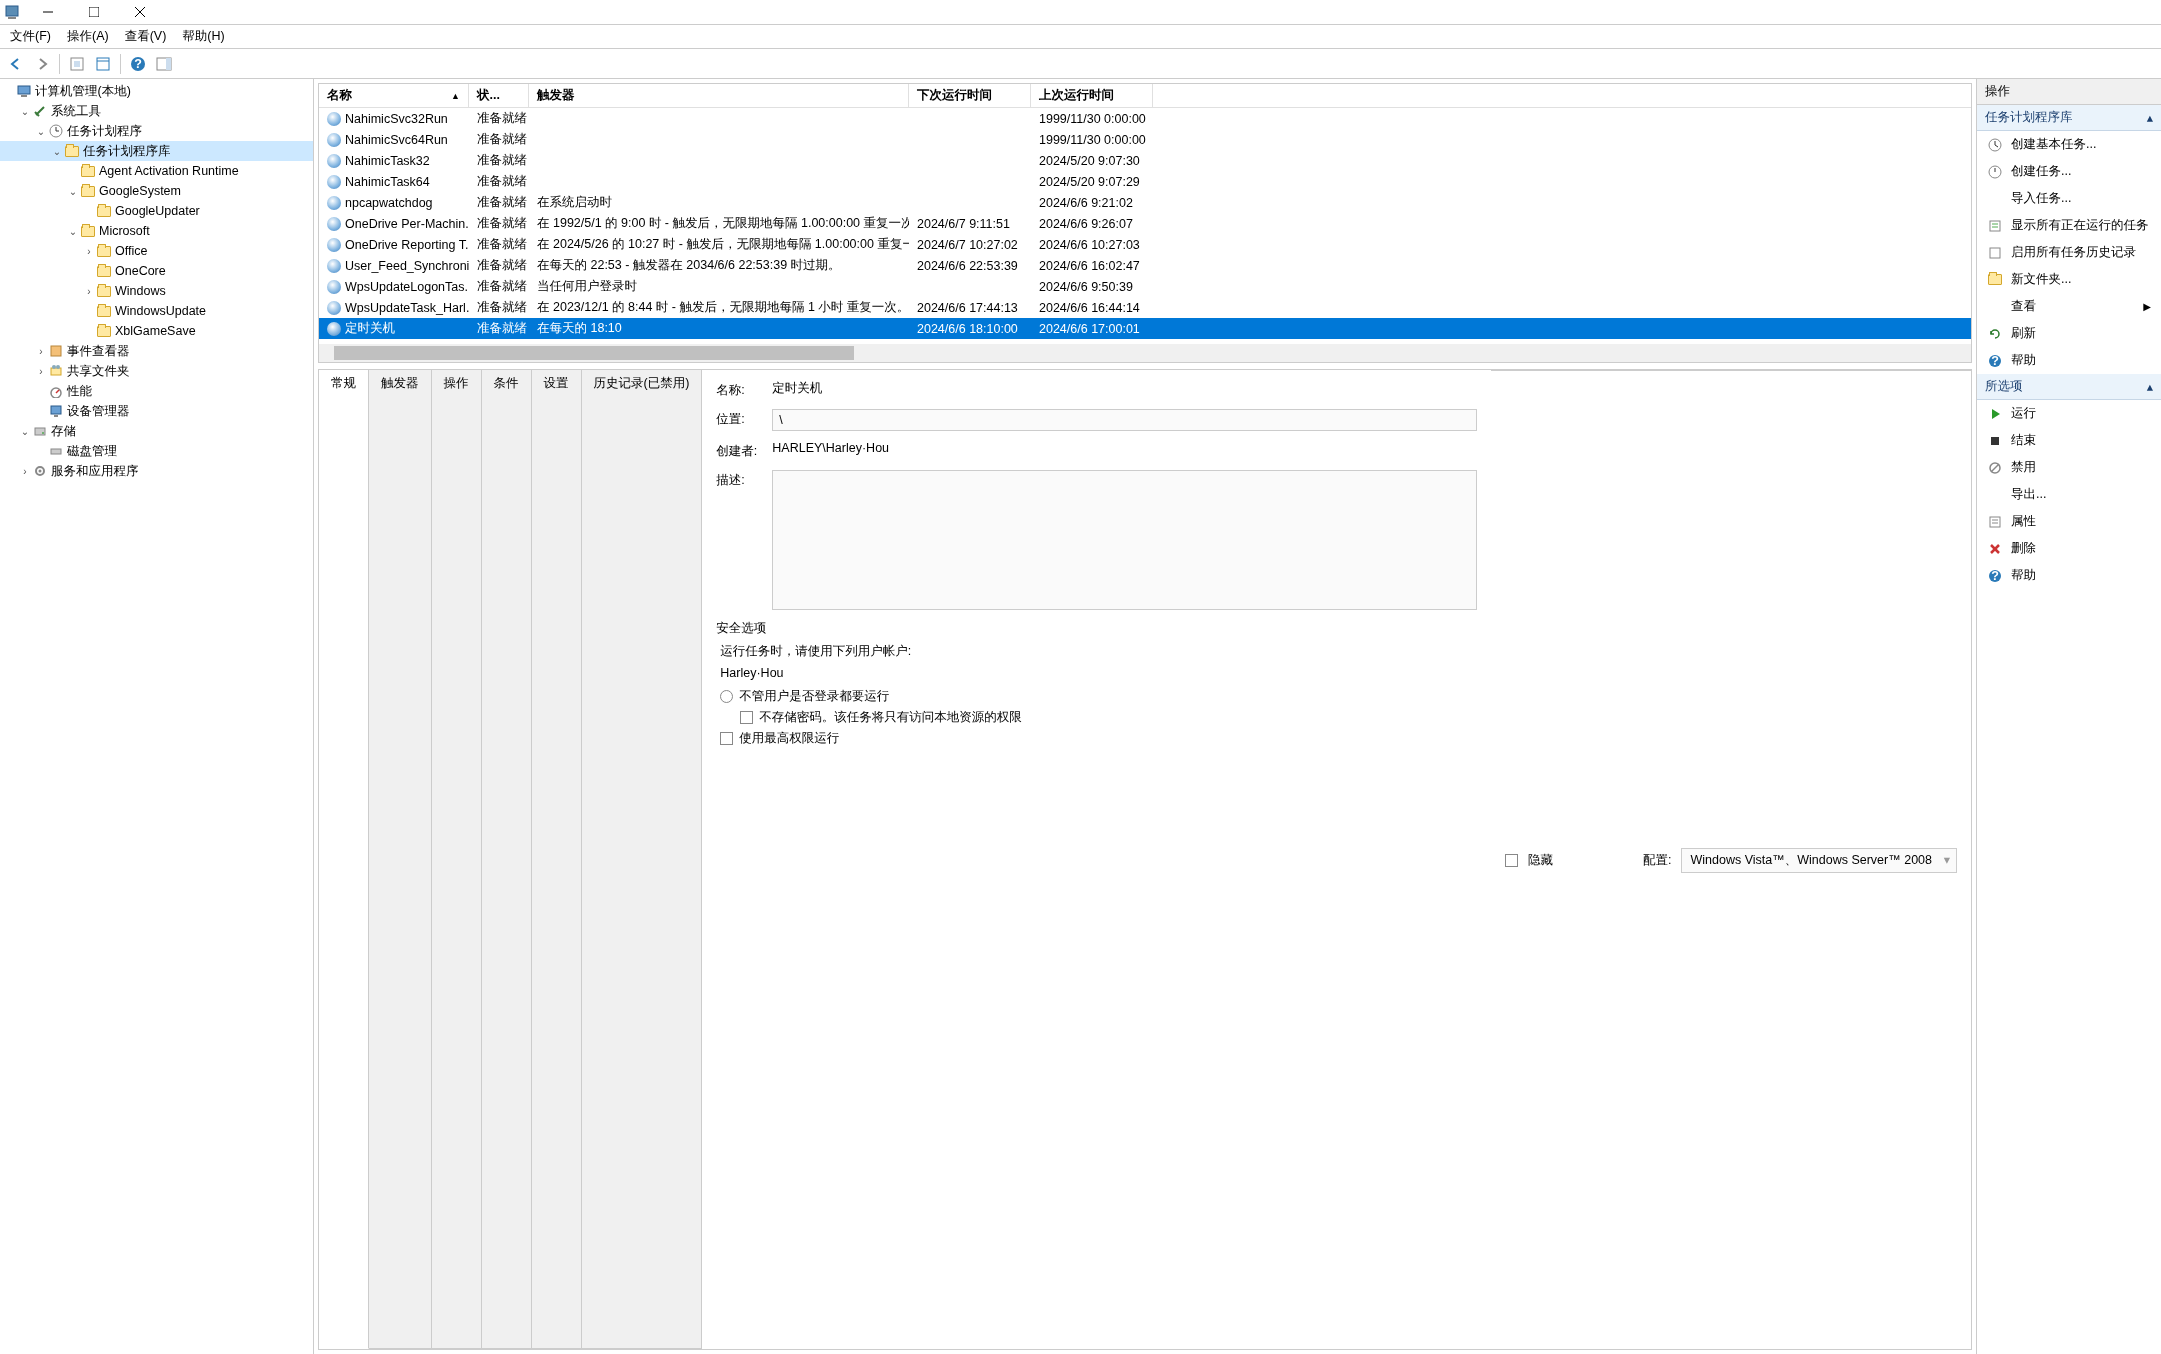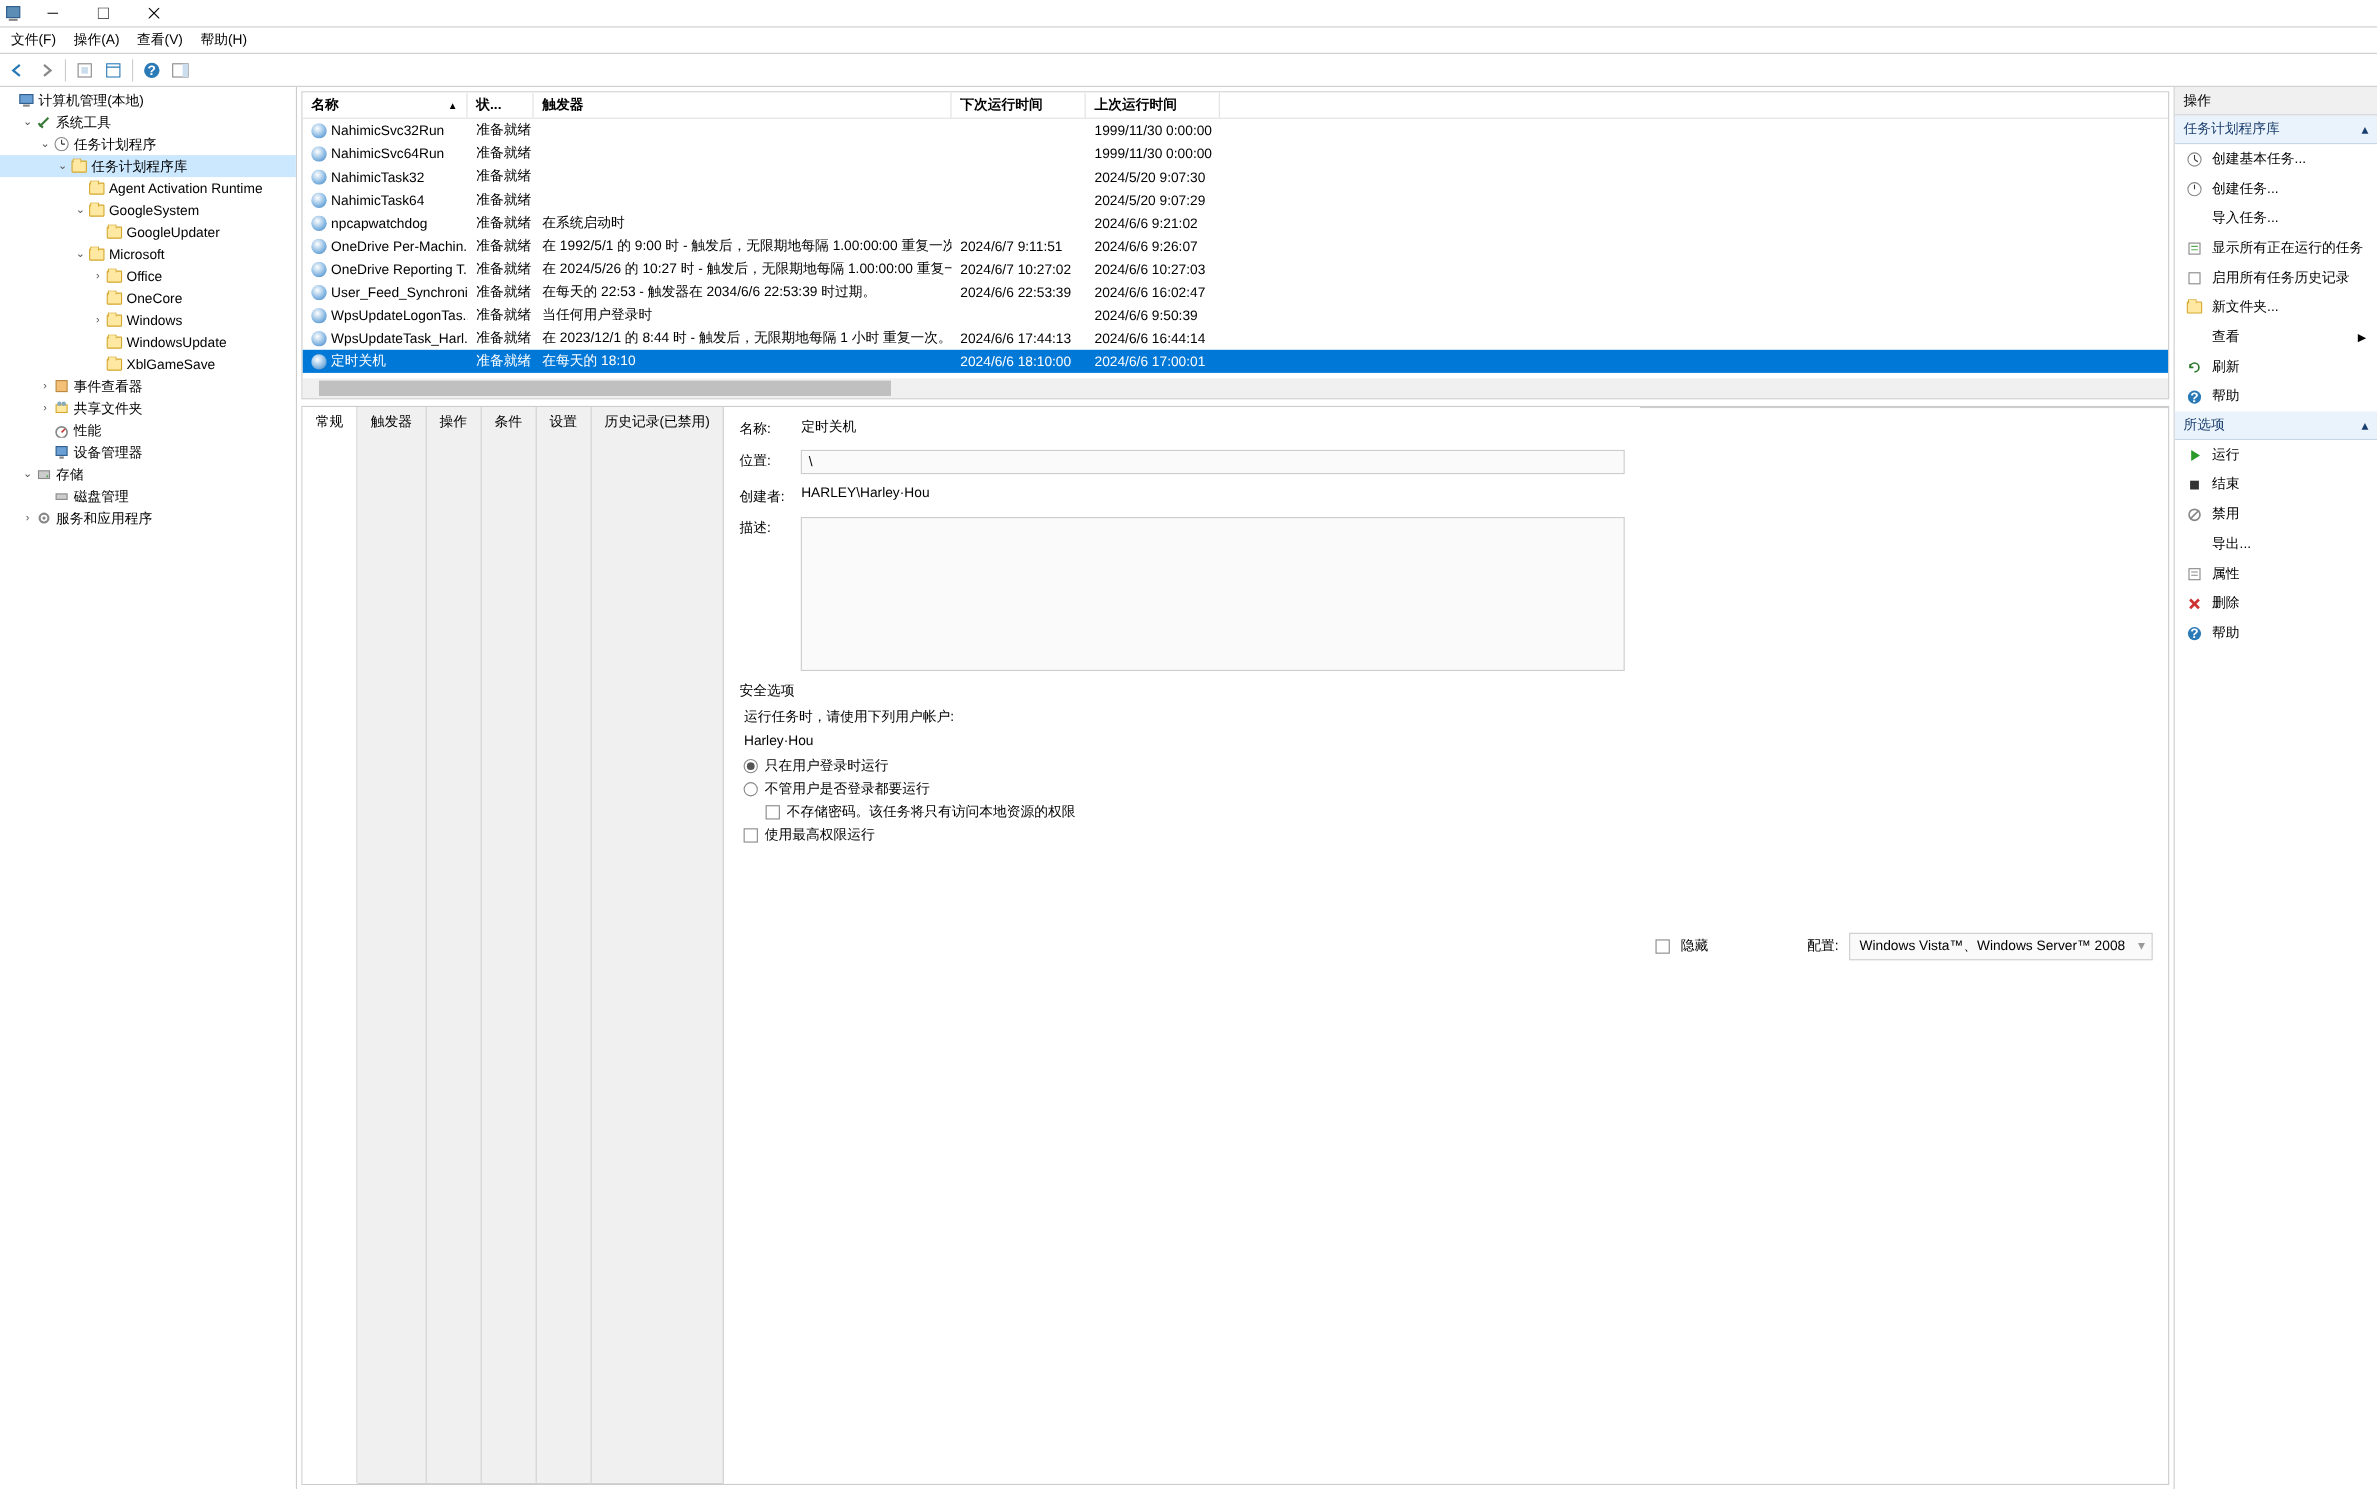--- a/index.html
+++ b/index.html
@@ -16,21 +16,21 @@
 .menubar { height:24px; display:flex; align-items:center; border-bottom:1px solid #ccc; padding:0 2px; }
 .menubar .menu-item { padding:3px 8px; cursor:default; }
 
 
 .toolbar { height:30px; display:flex; align-items:center; border-bottom:1px solid #ccc; padding:0 4px; gap:2px; }
 .toolbar .tb-btn { width:24px; height:24px; display:flex; align-items:center; justify-content:center; border:1px solid transparent; cursor:default; }
 .toolbar .sep { width:1px; height:20px; background:#ccc; margin:0 3px; }
 
 
 .main { display:flex; height:calc(100vh - 79px); }
-.tree-pane { width:270px; border-right:1px solid #ccc; overflow:auto; padding:2px 0; }
+.tree-pane { width:314px; border-right:1px solid #ccc; overflow:auto; padding:2px 0; }
 .middle-pane { flex:1; display:flex; flex-direction:column; border-right:1px solid #ccc; padding:4px; }
 .actions-pane { width:184px; overflow:auto; }
 
 
 .tree ul { list-style:none; }
 .tree li { white-space:nowrap; }
 .tree .node { display:flex; align-items:center; height:20px; cursor:default; padding-right:6px; }
 .tree .node.selected { background:#cce8ff; }
 .tree .exp { width:14px; text-align:center; font-size:10px; color:#555; cursor:default; }
 .tree .ticon { width:16px; height:16px; margin-right:3px; display:inline-flex; align-items:center; justify-content:center; }
@@ -535,24 +535,20 @@
         <div class="form-row">
             <div class="lbl">描述:</div>
             <div class="val">
               <div class="desc-box"></div>
             </div>
           </div>
         <div class="sec-title">安全选项</div>
         <div style="margin:2px 0 6px 4px">运行任务时，请使用下列用户帐户:</div>
         <div style="margin:0 0 8px 4px">Harley·Hou</div>
         <div class="radio-row">
-            <span class="radio checked"></span>
-            <span>只在用户登录时运行</span>
-          </div>
-        <div class="radio-row">
             <span class="radio"></span>
             <span>不管用户是否登录都要运行</span>
           </div>
         <div class="check-row" style="margin-left:24px">
             <span class="checkbox"></span>
             <span>不存储密码。该任务将只有访问本地资源的权限</span>
           </div>
         <div class="check-row">
             <span class="checkbox"></span>
             <span>使用最高权限运行</span>

